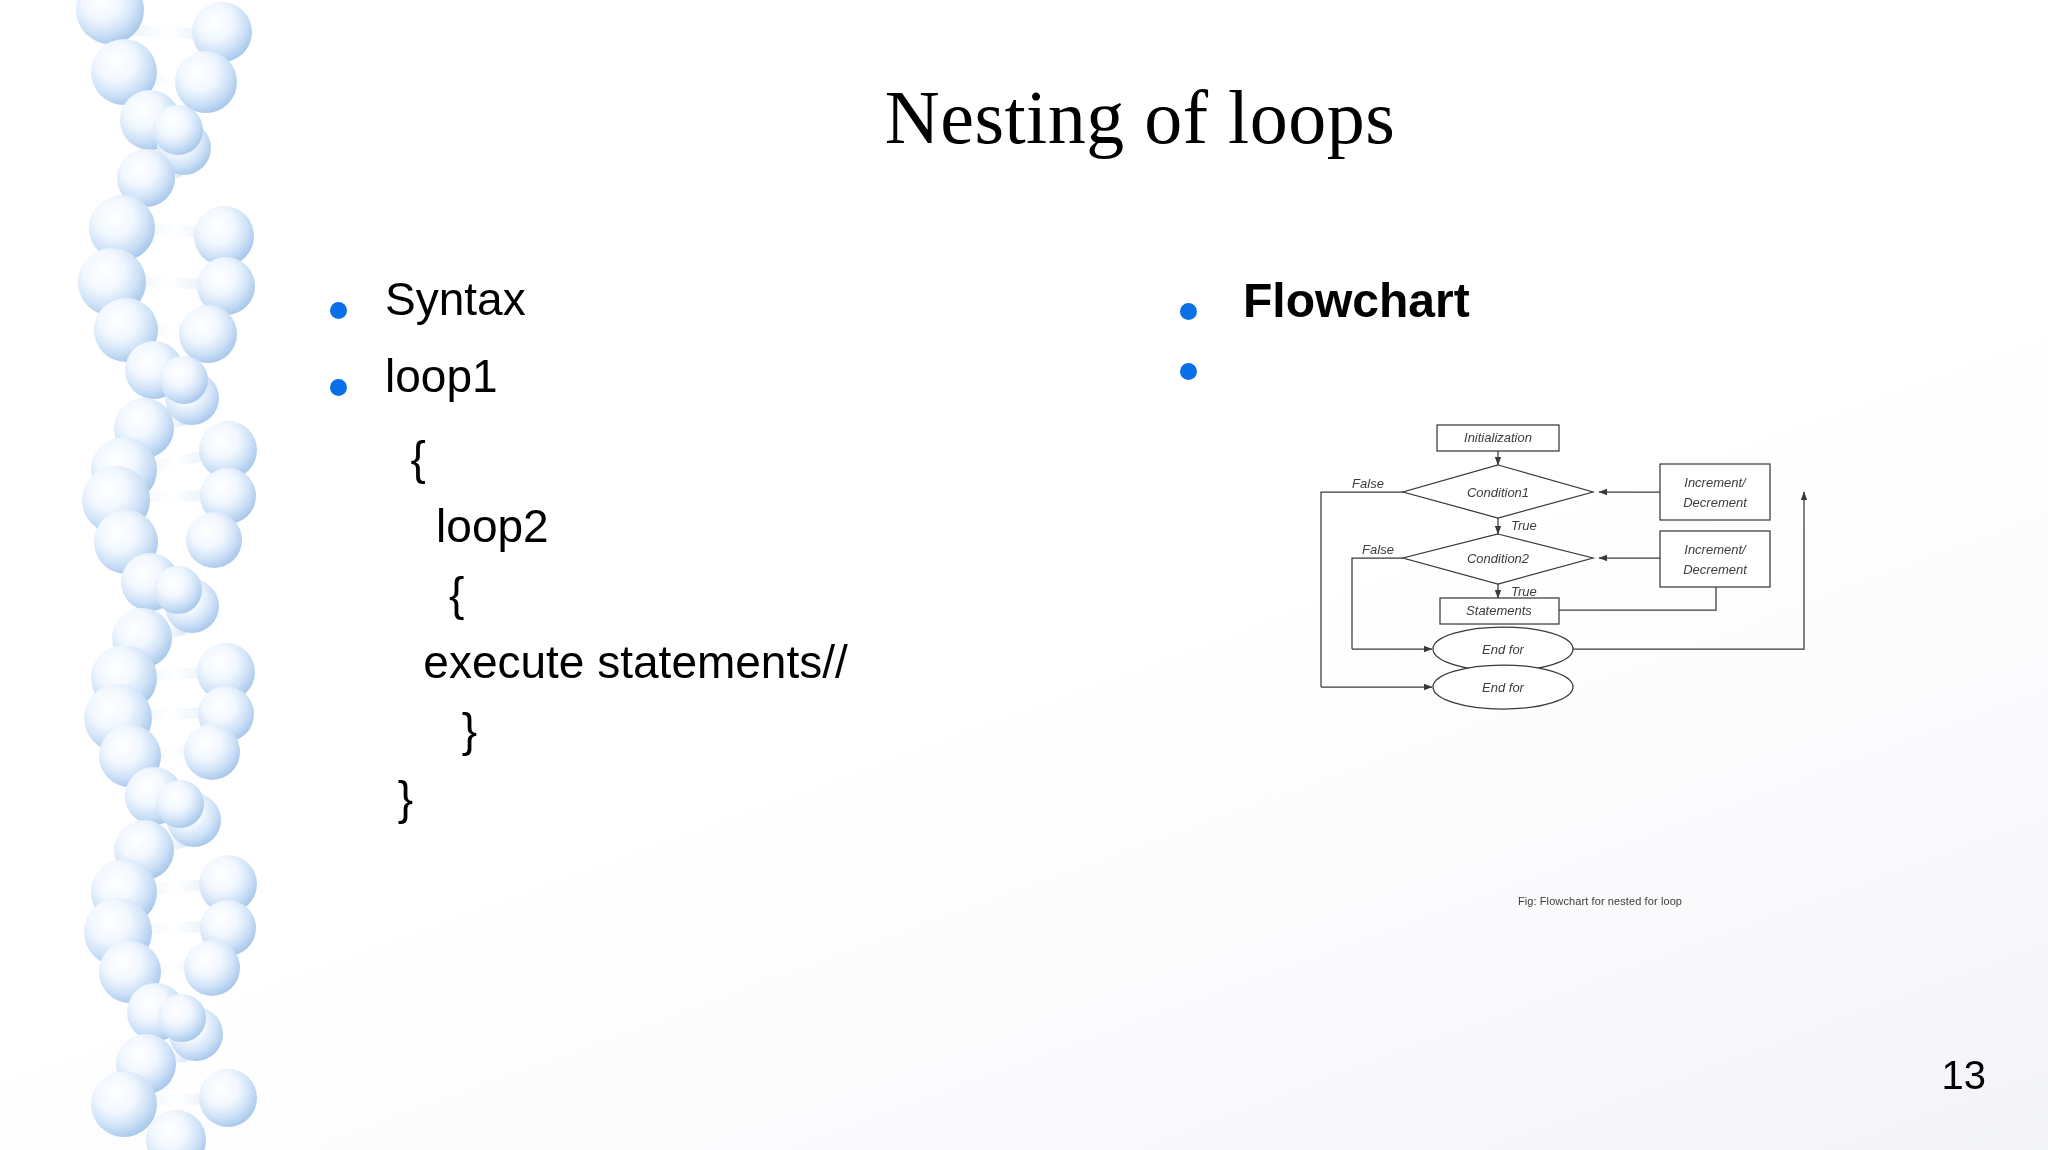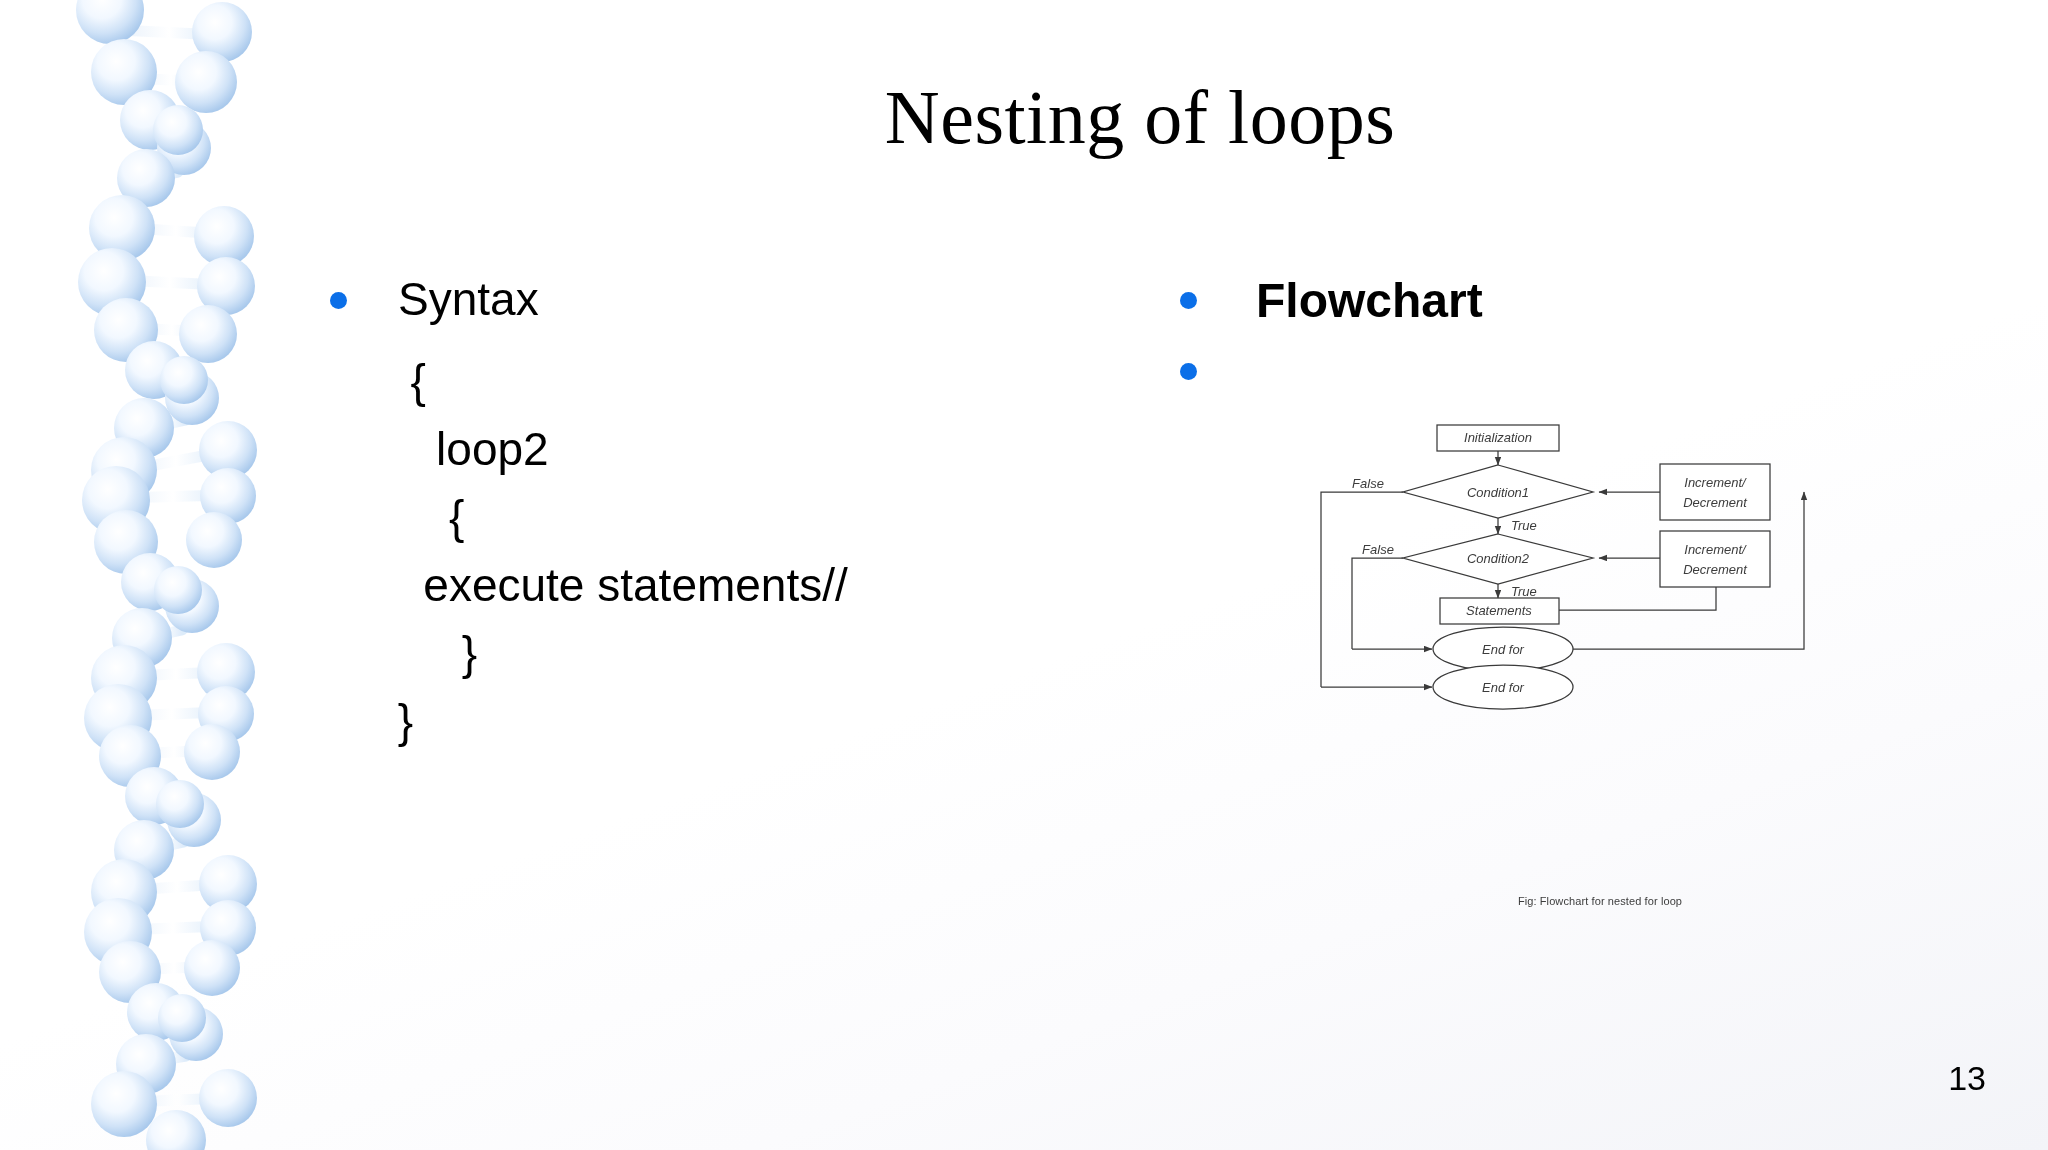--- a/index.html
+++ b/index.html
@@ -44,23 +44,22 @@
 
   
   .col {
     position: absolute;
   }
   #col-left  { left: 330px; top: 270px; width: 790px; }
   #col-right { left: 1180px; top: 270px; width: 780px; }
 
   .bullet-row {
     display: flex;
-    align-items: flex-start;
+    align-items: center;
     margin-bottom: 18px;
-    gap: 13px;
   }
   .bullet-dot {
     flex: 0 0 auto;
     width: 17px;
     height: 17px;
     border-radius: 50%;
     background: #0B6FE8;
     margin-top: 22px;
     margin-right: 38px;
   }
@@ -109,21 +108,21 @@
     font-weight: normal;
     color: #3c3c3c;
     letter-spacing: 0.1px;
   }
 
   
   #page-number {
     position: absolute;
     right: 62px;
     bottom: 52px;
-    font-size: 34px;
+    font-size: 40px;
     color: #000000;
   }
 </style>
 </head>
 <body>
 
 <div id="slide">
 
   <svg id="helix" viewBox="0 0 340 1150" xmlns="http://www.w3.org/2000/svg">
     <defs>
@@ -225,20 +224,24 @@
 
   <div id="title">Nesting of loops</div>
 
   <div id="col-left" class="col">
 
     <div class="bullet-row">
       <span class="bullet-dot"></span>
       <span class="bullet-text">Syntax</span>
     </div>
 
+    <div class="bullet-row">
+      <span class="bullet-dot"></span>
+      <span class="bullet-text">loop1</span>
+    </div>
 
     <div class="code-row">
       <span class="code-spacer"></span>
       <span class="code-text">  {</span>
     </div>
     <div class="code-row">
       <span class="code-spacer"></span>
       <span class="code-text">    loop2</span>
     </div>
     <div class="code-row">

